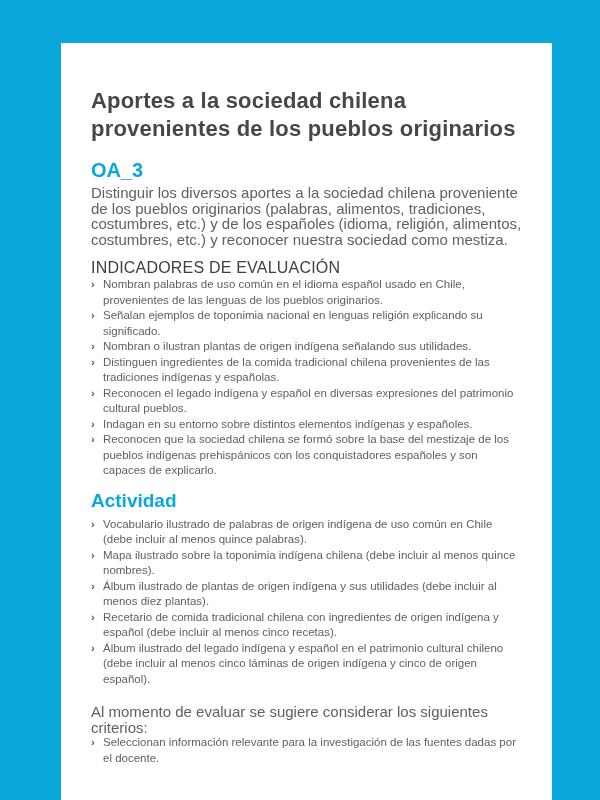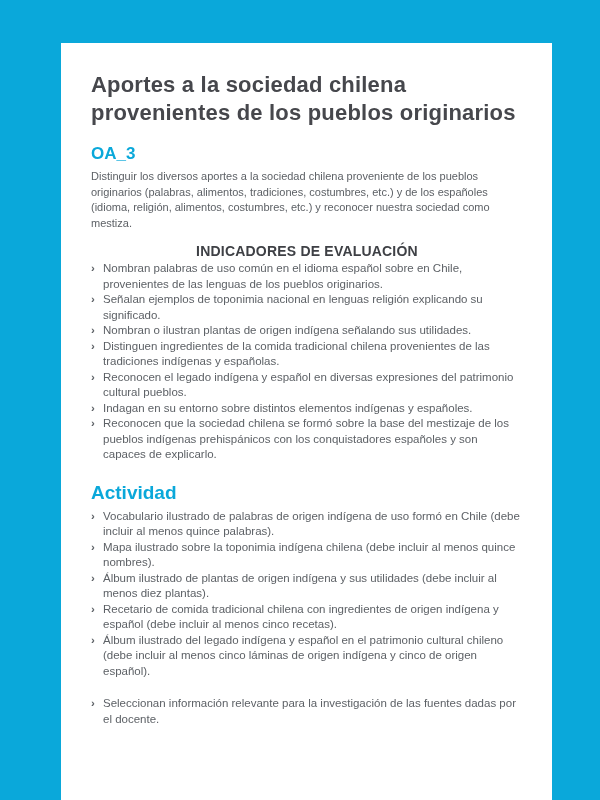--- a/index.html
+++ b/index.html
@@ -15,56 +15,55 @@
     position: relative;
   }
   .page {
     position: absolute;
     left: 61px;
     top: 43px;
     right: 48px;
     bottom: 0;
     background: #ffffff;
     box-sizing: border-box;
-    padding: 28px 29px 20px 30px;
+    padding: 44px 29px 20px 30px;
   }
   .page-title {
     margin: 0 0 16px 0;
     font-size: 22px;
     line-height: 28px;
     font-weight: bold;
     color: #46474c;
     letter-spacing: 0.2px;
   }
   .accent-heading-md {
     margin: 0 0 4px 0;
-    font-size: 17px;
+    font-size: 20px;
     line-height: 22px;
     font-weight: bold;
     color: #0aa8da;
   }
   .accent-heading-lg {
     margin: 0 0 4px 0;
     font-size: 19px;
     line-height: 24px;
     font-weight: bold;
     color: #0aa8da;
   }
   .small-caps-heading {
     margin: 0 0 2px 0;
-    font-size: 14px;
+    font-size: 16px;
     line-height: 15px;
-    font-weight: bold;
+    font-weight: normal;
     color: #3e4045;
     letter-spacing: 0.2px;
-    text-align: center;
   }
   .body-text {
     margin: 0;
-    font-size: 11px;
+    font-size: 15px;
     line-height: 15.5px;
     color: #5d6166;
   }
   .bullet-list {
     margin: 0;
     padding: 0;
     list-style: none;
   }
   .bullet-list li {
     display: flex;
@@ -76,41 +75,41 @@
   .bullet-marker {
     flex: 0 0 12px;
     color: #5d6166;
     font-weight: bold;
   }
   .bullet-text {
     flex: 1;
   }
   .section-oa3 { margin-top: 0; }
   .section-indicadores { margin-top: 13px; }
-  .section-actividad { margin-top: 18px; }
+  .section-actividad { margin-top: 10px; }
   .section-criterios { margin-top: 17px; }
 </style>
 </head>
 <body>
 
 <div class="page">
 
   <h1 class="page-title">Aportes a la sociedad chilena provenientes de los pueblos originarios</h1>
 
   <section class="section-oa3">
     <h2 class="accent-heading-md">OA_3</h2>
     <p class="body-text">Distinguir los diversos aportes a la sociedad chilena proveniente de los pueblos originarios (palabras, alimentos, tradiciones, costumbres, etc.) y de los españoles (idioma, religión, alimentos, costumbres, etc.) y reconocer nuestra sociedad como mestiza.</p>
   </section>
 
   <section class="section-indicadores">
     <h3 class="small-caps-heading">INDICADORES DE EVALUACIÓN</h3>
     <ul class="bullet-list">
       <li>
           <span class="bullet-marker">›</span>
-          <span class="bullet-text">Nombran palabras de uso común en el idioma español sobre en Chile, provenientes de las lenguas de los pueblos originarios.</span>
+          <span class="bullet-text">Nombran palabras de uso común en el idioma español usado en Chile, provenientes de las lenguas de los pueblos originarios.</span>
         </li>
       <li>
           <span class="bullet-marker">›</span>
           <span class="bullet-text">Señalan ejemplos de toponimia nacional en lenguas religión explicando su significado.</span>
         </li>
       <li>
           <span class="bullet-marker">›</span>
           <span class="bullet-text">Nombran o ilustran plantas de origen indígena señalando sus utilidades.</span>
         </li>
       <li>
@@ -130,21 +129,21 @@
           <span class="bullet-text">Reconocen que la sociedad chilena se formó sobre la base del mestizaje de los pueblos indígenas prehispánicos con los conquistadores españoles y son capaces de explicarlo.</span>
         </li>
     </ul>
   </section>
 
   <section class="section-actividad">
     <h2 class="accent-heading-lg">Actividad</h2>
     <ul class="bullet-list">
       <li>
           <span class="bullet-marker">›</span>
-          <span class="bullet-text">Vocabulario ilustrado de palabras de origen indígena de uso formó en Chile (debe incluir al menos quince palabras).</span>
+          <span class="bullet-text">Vocabulario ilustrado de palabras de origen indígena de uso común en Chile (debe incluir al menos quince palabras).</span>
         </li>
       <li>
           <span class="bullet-marker">›</span>
           <span class="bullet-text">Mapa ilustrado sobre la toponimia indígena chilena (debe incluir al menos quince nombres).</span>
         </li>
       <li>
           <span class="bullet-marker">›</span>
           <span class="bullet-text">Álbum ilustrado de plantas de origen indígena y sus utilidades (debe incluir al menos diez plantas).</span>
         </li>
       <li>
@@ -152,20 +151,21 @@
           <span class="bullet-text">Recetario de comida tradicional chilena con ingredientes de origen indígena y español (debe incluir al menos cinco recetas).</span>
         </li>
       <li>
           <span class="bullet-marker">›</span>
           <span class="bullet-text">Álbum ilustrado del legado indígena y español en el patrimonio cultural chileno (debe incluir al menos cinco láminas de origen indígena y cinco de origen español).</span>
         </li>
     </ul>
   </section>
 
   <section class="section-criterios">
+    <p class="body-text">Al momento de evaluar se sugiere considerar los siguientes criterios:</p>
     <ul class="bullet-list">
       <li>
           <span class="bullet-marker">›</span>
           <span class="bullet-text">Seleccionan información relevante para la investigación de las fuentes dadas por el docente.</span>
         </li>
 
     </ul>
   </section>
 
 </div>

